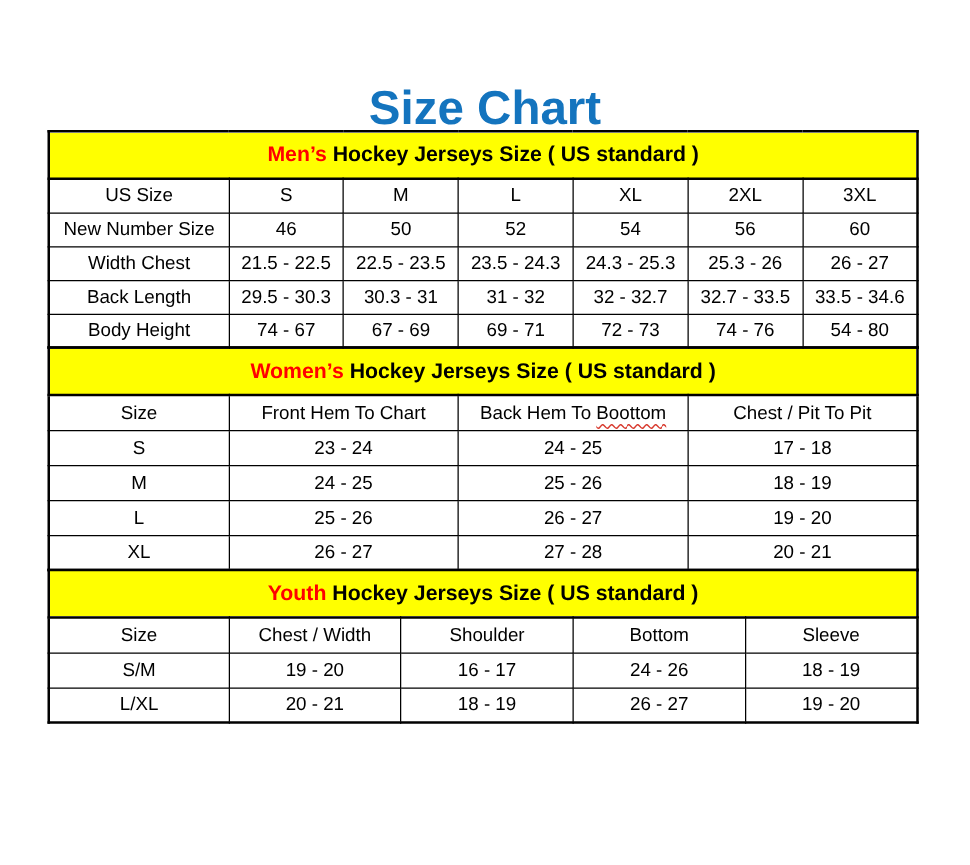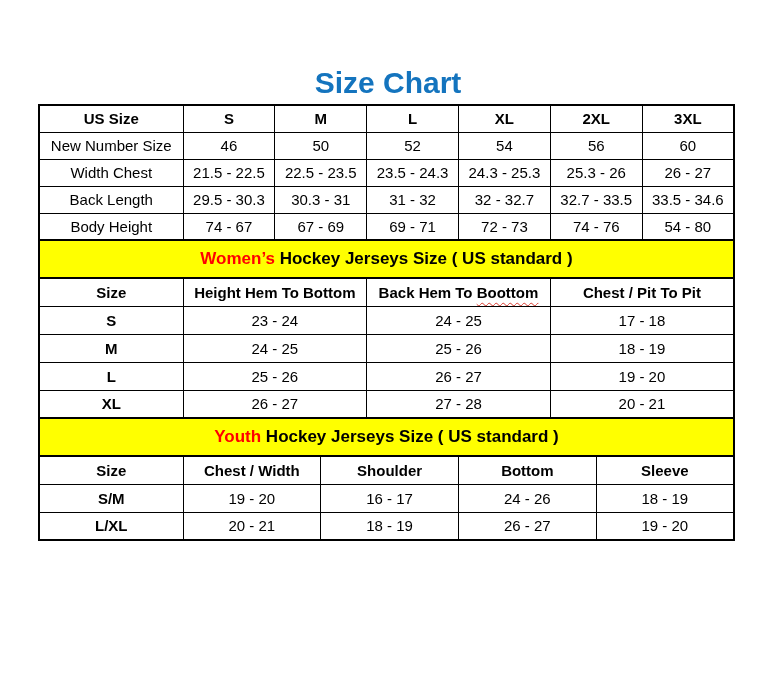--- a/index.html
+++ b/index.html
@@ -14,21 +14,21 @@
     width: 776px; height: 692px;
     background: #ffffff;
     font-family: "Liberation Sans", sans-serif;
     color: #000;
   }
   .page-title {
     margin: 0;
     padding-top: 66px;
     height: 104px;
     text-align: center;
-    font-size: 30px;
+    font-size: 38px;
     font-weight: bold;
     color: var(--title-blue);
     letter-spacing: 0px;
   }
   .size-chart {
     width: 697px;
     margin-left: 38px;
   }
   table {
     border-collapse: collapse;
@@ -48,21 +48,21 @@
     white-space: nowrap;
   }
   tr.banner th {
     background: var(--banner-yellow);
     border: 2px solid var(--border-black);
     height: 38px;
     font-size: 17px;
     font-weight: bold;
   }
   .banner .accent { color: var(--accent-red); }
-  th { font-weight: bold; }
+  th { font-weight: normal; }
   td { font-weight: normal; }
   .womens-table th.cell, .womens-table td, .youth-table th.cell, .youth-table td { height: 28px; }
   .misspell {
     text-decoration: underline wavy #D83A2E;
     text-decoration-thickness: 1px;
     text-underline-offset: 4px;
   }
 </style>
 </head>
 <body>
@@ -75,20 +75,23 @@
     <colgroup>
       <col style="width:144px">
         <col>
         <col>
         <col>
         <col>
         <col>
         <col>
     </colgroup>
     <tbody>
+      <tr class="banner">
+        <th colspan="7"><span class="accent">Men’s</span><span> Hockey Jerseys Size ( US standard )</span></th>
+      </tr>
       <tr>
         <th class="cell">US Size</th>
         <th class="cell">S</th>
         <th class="cell">M</th>
         <th class="cell">L</th>
         <th class="cell">XL</th>
         <th class="cell">2XL</th>
         <th class="cell">3XL</th>
       </tr>
       <tr>
@@ -136,21 +139,21 @@
         <col>
         <col>
         <col>
     </colgroup>
     <tbody>
       <tr class="banner">
         <th colspan="4"><span class="accent">Women’s</span><span> Hockey Jerseys Size ( US standard )</span></th>
       </tr>
       <tr>
         <th class="cell">Size</th>
-        <th class="cell">Height Hem To Bottom</th>
+        <th class="cell">Front Hem To Chart</th>
         <th class="cell"><span>Back Hem To</span> <span class="misspell">Boottom</span></th>
         <th class="cell">Chest / Pit To Pit</th>
       </tr>
       <tr>
         <th class="cell">S</th>
         <td>23 - 24</td>
         <td>24 - 25</td>
         <td>17 - 18</td>
       </tr>
       <tr>

